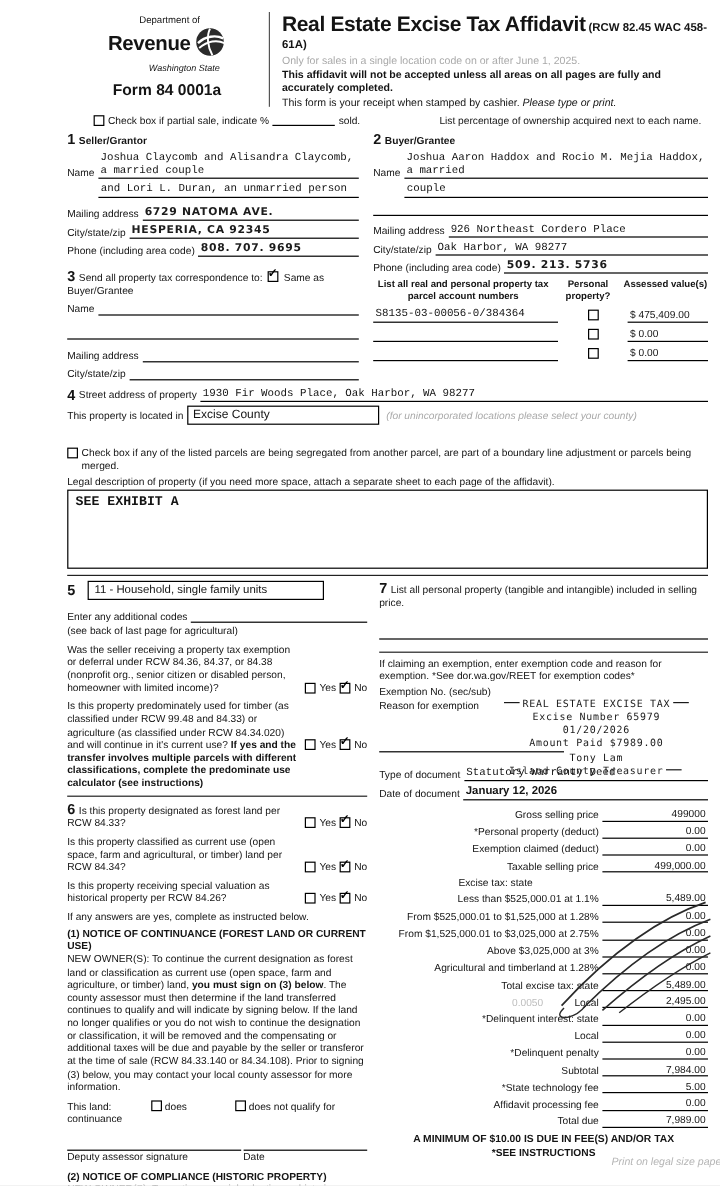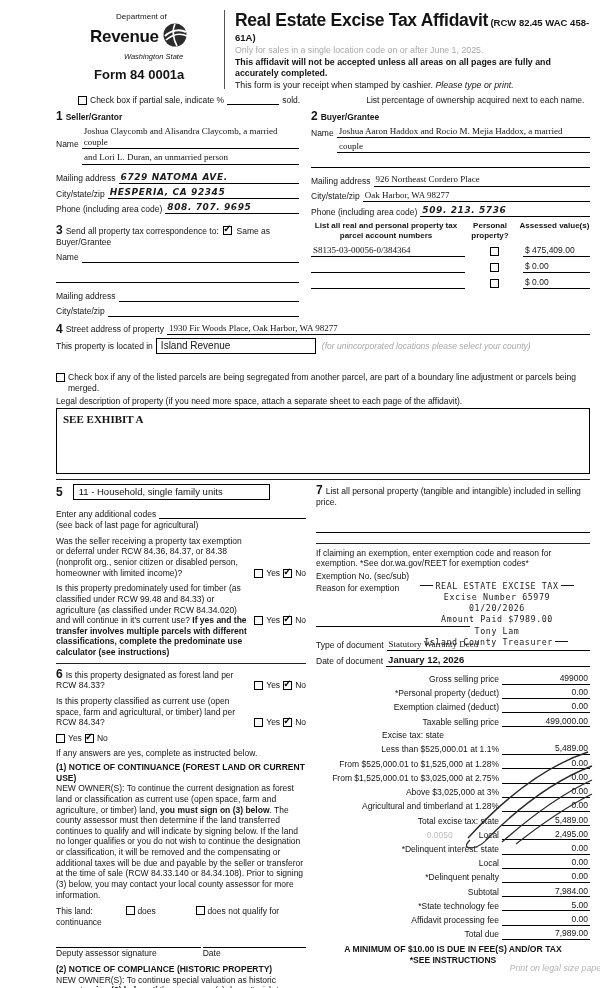--- a/index.html
+++ b/index.html
@@ -2,22 +2,22 @@
 <html><head>
 <meta charset="utf-8">
 <style>
   html,body{margin:0;padding:0;background:#e8e8e8;}
   .page{width:600px;height:988px;position:relative;background:#fff;color:#141414;
         font-family:"Liberation Sans",sans-serif;font-size:8.5px;line-height:1.25;
         overflow:hidden;box-sizing:border-box;padding:8px 10px 0 12px;}
   b,.b{font-weight:bold}
   .gray{color:#a9a9a9}
   .it{font-style:italic}
-  .serif{font-family:Liberation Serif, serif;font-size:9px}
-  .hw{font-family:"DejaVu Sans",sans-serif;font-style:italic;font-weight:bold;letter-spacing:.6px;font-size:9px;color:#1c1c1c}
+  .serif{font-family:Liberation Mono, monospace;font-size:9px}
+  .hw{font-family:"DejaVu Sans",sans-serif;font-weight:bold;letter-spacing:.6px;font-size:9px;color:#1c1c1c}
   
   .hdr{display:flex;margin-left:78px;margin-bottom:4px}
   .agency{width:132px;text-align:left;padding-top:4px}
   .agency .dept{font-size:8px;margin-left:26px}
   .agency .rev{font-weight:bold;font-size:17px;letter-spacing:-.3px;line-height:1}
   .agency .st{font-size:7.5px;margin-left:34px;margin-top:1px}
   .agency .formnum{font-weight:bold;font-size:13px;margin-top:6px;margin-left:4px}
   .logo{display:inline-block;vertical-align:middle}
   .hdiv{border-left:1.5px solid #555;margin:2px 10px 2px 2px}
   .tblock{flex:1;padding-top:2px}
@@ -205,21 +205,21 @@
   </div>
 
   <div style="margin-left:44px;margin-top:6px">
     <div class="frow" style="margin-top:0">
       <span class="secnum">4</span>
       <span class="flabel">Street address of property</span>
       <span class="fline serif">1930 Fir Woods Place, Oak Harbor, WA 98277</span>
     </div>
     <div style="display:flex;align-items:center;margin-top:3px">
       <span class="flabel">This property is located in</span>
-      <span class="countybox">Island Revenue</span>
+      <span class="countybox">Excise County</span>
       <span class="gray it" style="margin-left:6px">(for unincorporated locations please select your county)</span>
     </div>
     <div style="display:flex;margin-top:18px;align-items:flex-start">
       <span class="cb" style="margin-top:1px"></span>
       <span style="margin-left:3px;flex:1">Check box if any of the listed parcels are being segregated from another parcel, are part of a boundary line adjustment or parcels being merged.</span>
     </div>
     <div style="margin-top:2px">Legal description of property (if you need more space, attach a separate sheet to each page of the affidavit).</div>
     <div class="legalbox">
       <span class="serif">SEE EXHIBIT A</span>
     </div>
@@ -273,20 +273,21 @@
       <div class="qrow">
         <span class="qtext">Is this property classified as current use (open space, farm and agricultural, or timber) land per RCW 84.34?</span>
         <span class="yn">
             <span class="cb"></span>
             <span>Yes</span>
           <span class="cb checked"></span>
             <span>No</span>
           </span>
       </div>
       <div class="qrow">
+        <span class="qtext">Is this property receiving special valuation as historical property per RCW 84.26?</span>
         <span class="yn">
             <span class="cb"></span>
             <span>Yes</span>
           <span class="cb checked"></span>
             <span>No</span>
           </span>
       </div>
 
       <div style="margin-top:5px">If any answers are yes, complete as instructed below.</div>
       <div class="b" style="margin-top:3px">(1) NOTICE OF CONTINUANCE (FOREST LAND OR CURRENT USE)</div>

